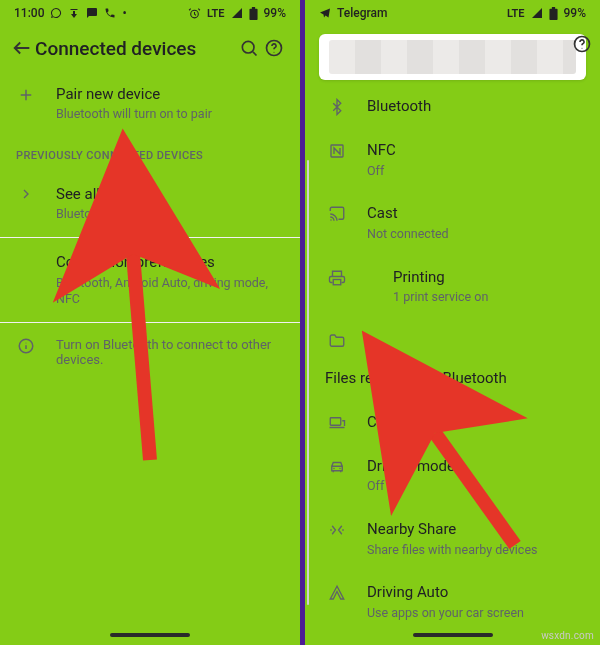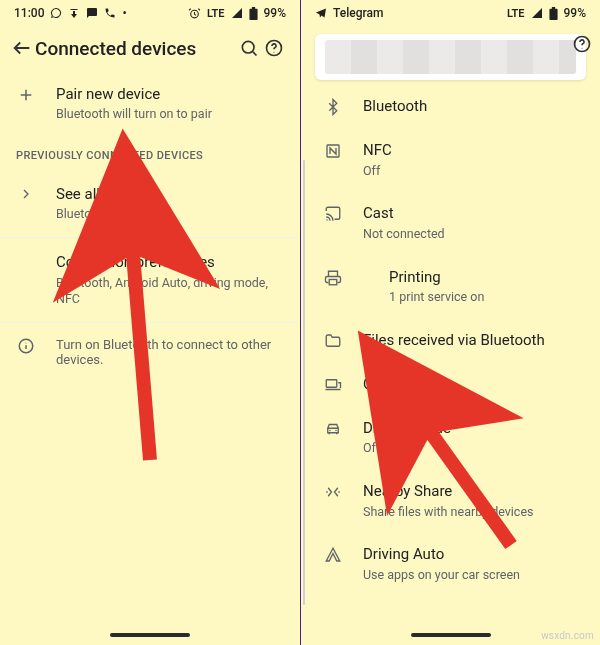--- a/index.html
+++ b/index.html
@@ -6,22 +6,22 @@
   body {
     font-family: Roboto, -apple-system, "Segoe UI", Arial, sans-serif;
     background: #fff;
     width: 600px;
     height: 645px;
     overflow: hidden;
     position: relative;
     color: #202124;
   }
   .screens { display: flex; width: 600px; height: 645px; }
-  .phone { width: 300px; height: 645px; position: relative; background: #fef9c3; }
-  .phone + .phone { border-left: 1px solid #4c1d95; }
+  .phone { width: 300px; height: 645px; position: relative; background: #84cc16; }
+  .phone + .phone { border-left: 5px solid #4c1d95; }
 
   
   .statusbar {
     height: 26px;
     display: flex;
     align-items: center;
     justify-content: space-between;
     padding: 0 14px;
     font-size: 12px;
     font-weight: 500;
@@ -316,21 +316,21 @@
             <svg width="18" height="18" viewBox="0 0 24 24" fill="none" stroke="#5f6368" stroke-width="1.8">
               <path d="M6 9V3h12v6M6 18H4a2 2 0 0 1-2-2v-4a2 2 0 0 1 2-2h16a2 2 0 0 1 2 2v4a2 2 0 0 1-2 2h-2"></path>
               <rect x="7" y="14" width="10" height="7"></rect>
             </svg>
           </span>
     <div class="rtxt">
       <div class="t1">Printing</div>
       <div class="t2">1 print service on</div>
     </div>
         </div>
-        <div class="row" style="padding: 12px 16px 12px 20px;">
+        <div class="row" style="padding: 12px 16px 12px 20px; flex-direction: column;">
     <span class="ric">
             <svg width="18" height="18" viewBox="0 0 24 24" fill="none" stroke="#5f6368" stroke-width="1.8">
               <path d="M3 6a2 2 0 0 1 2-2h4l2 3h8a2 2 0 0 1 2 2v8a2 2 0 0 1-2 2H5a2 2 0 0 1-2-2z"></path>
             </svg>
           </span>
     <div class="rtxt">
       <div class="t1">Files received via Bluetooth</div>
 
     </div>
         </div>

